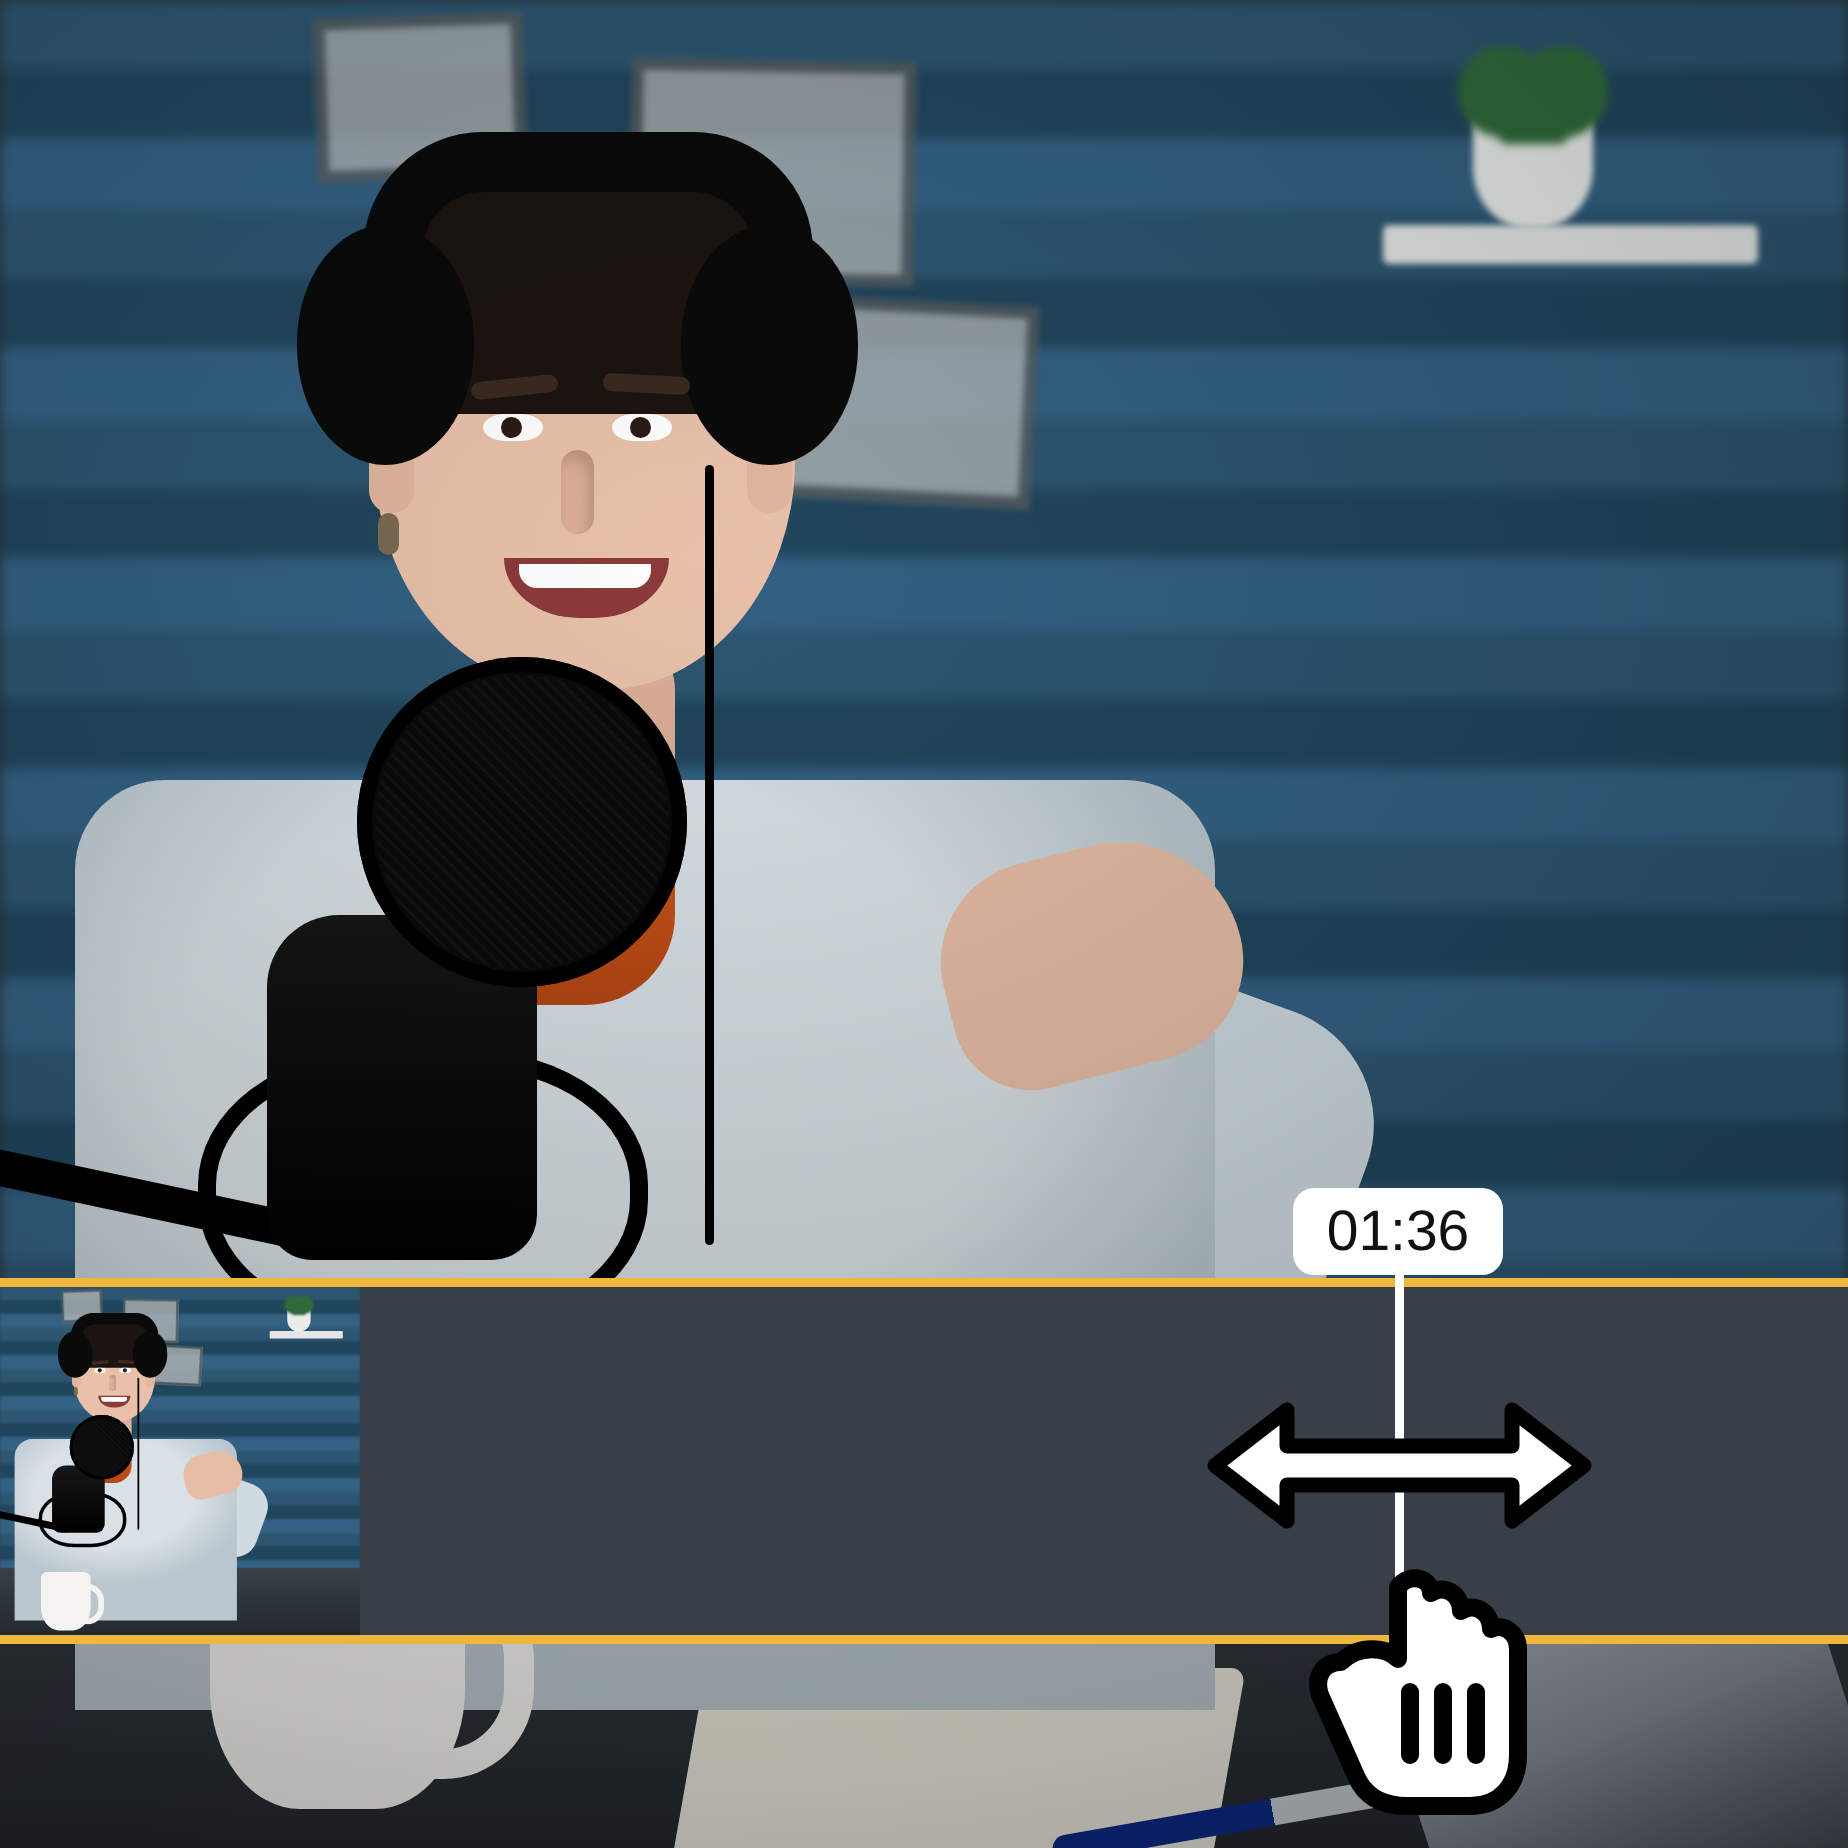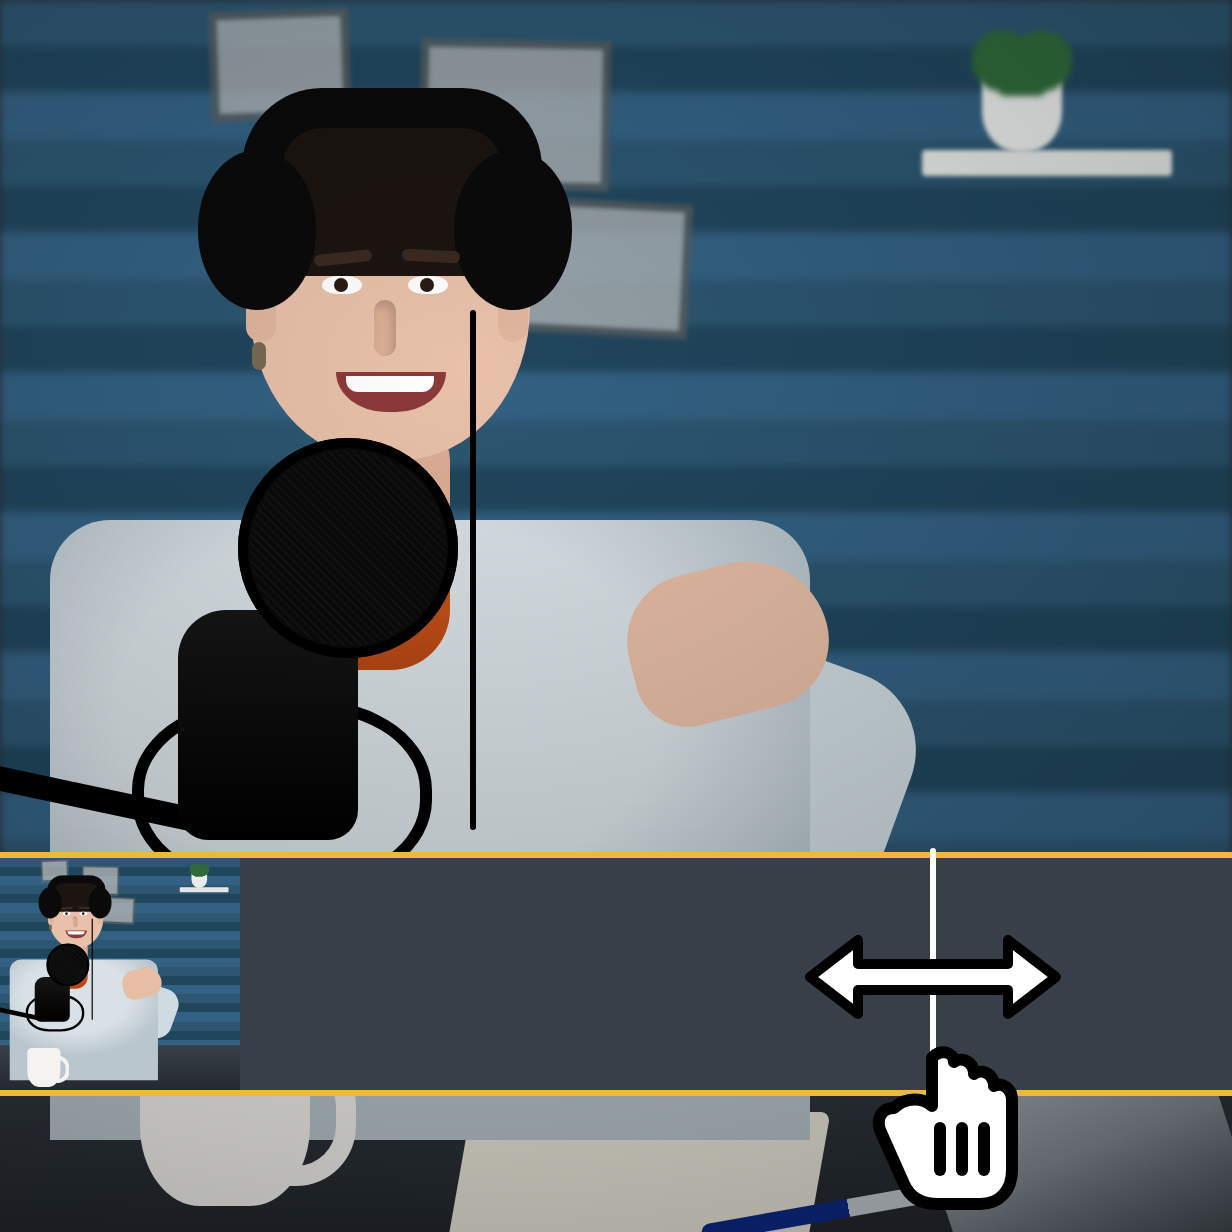--- a/index.html
+++ b/index.html
@@ -322,20 +322,21 @@
           <div class="boom"></div>
           <div class="shock"></div>
         <div class="micbody"></div>
           <div class="popfilter"></div>
         <div class="mug"></div>
       </div>
     </div>
   </div>
 
   <div class="scrubber">
+    <div class="time-pill">01:36</div>
 
     <div class="play-line"></div>
 
     <div class="resize-arrow">
       <svg viewBox="0 0 262 110" width="262" height="110">
         <path d="M 8 55 L 56 18 L 56 42 L 206 42 L 206 18 L 254 55 L 206 92 L 206 68 L 56 68 L 56 92 Z" fill="#ffffff" stroke="#000000" stroke-width="10" stroke-linejoin="round"></path>
       </svg>
     </div>
 
     <div class="grab-cursor">

